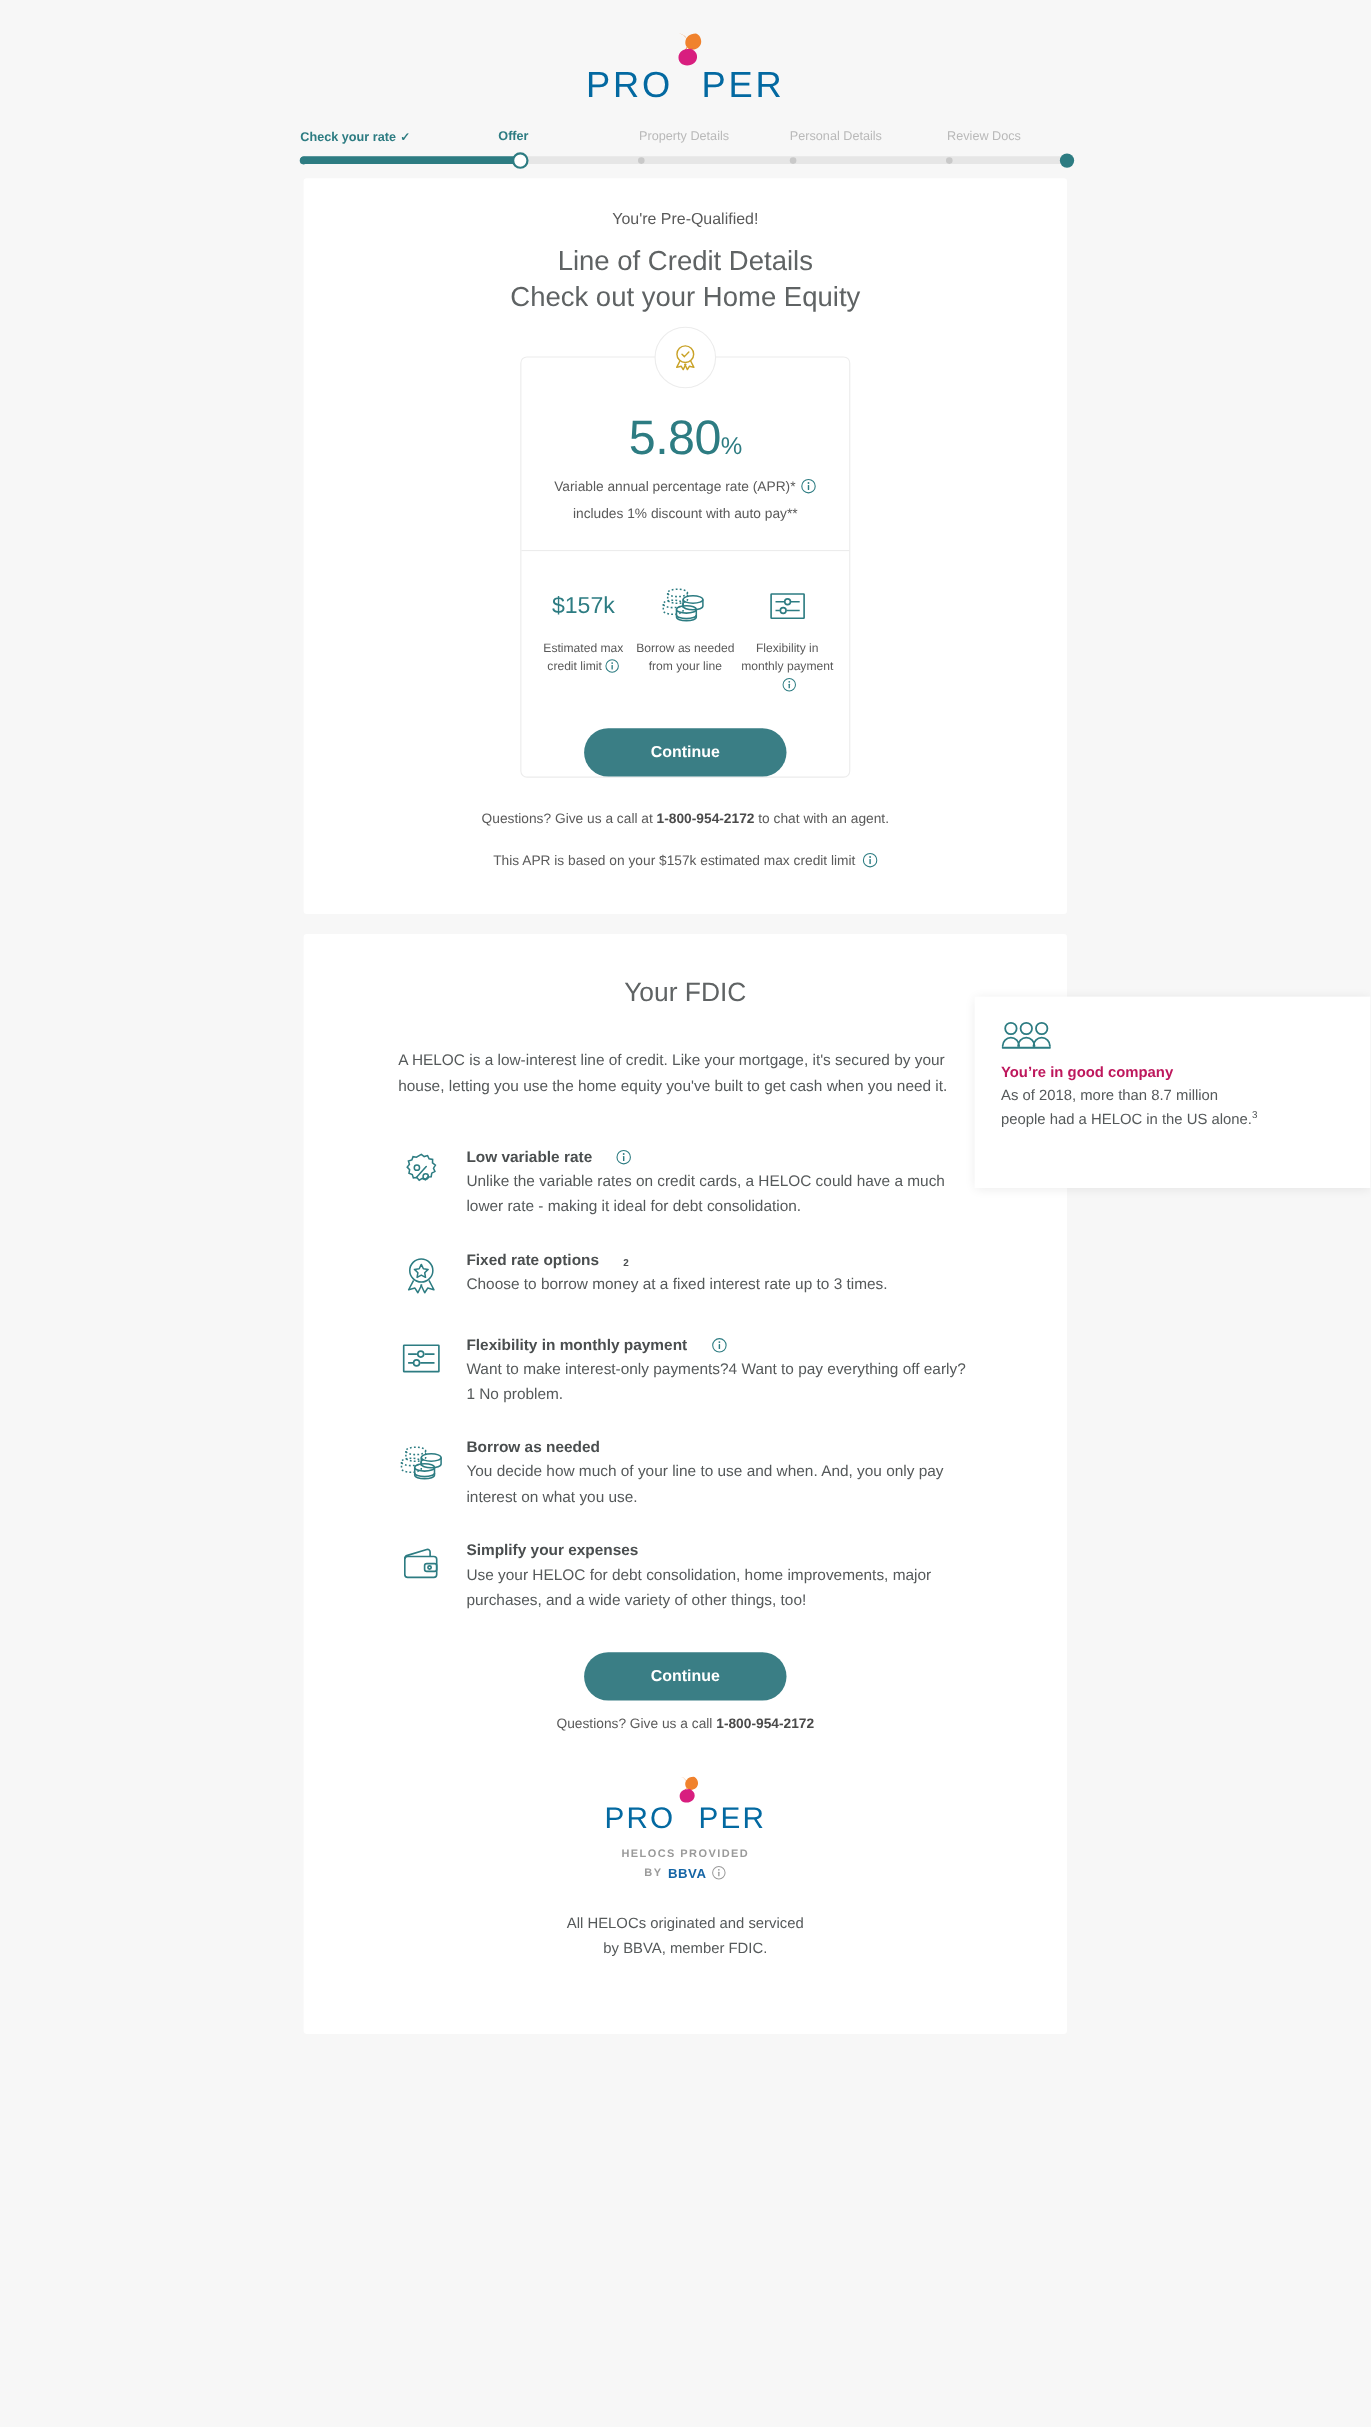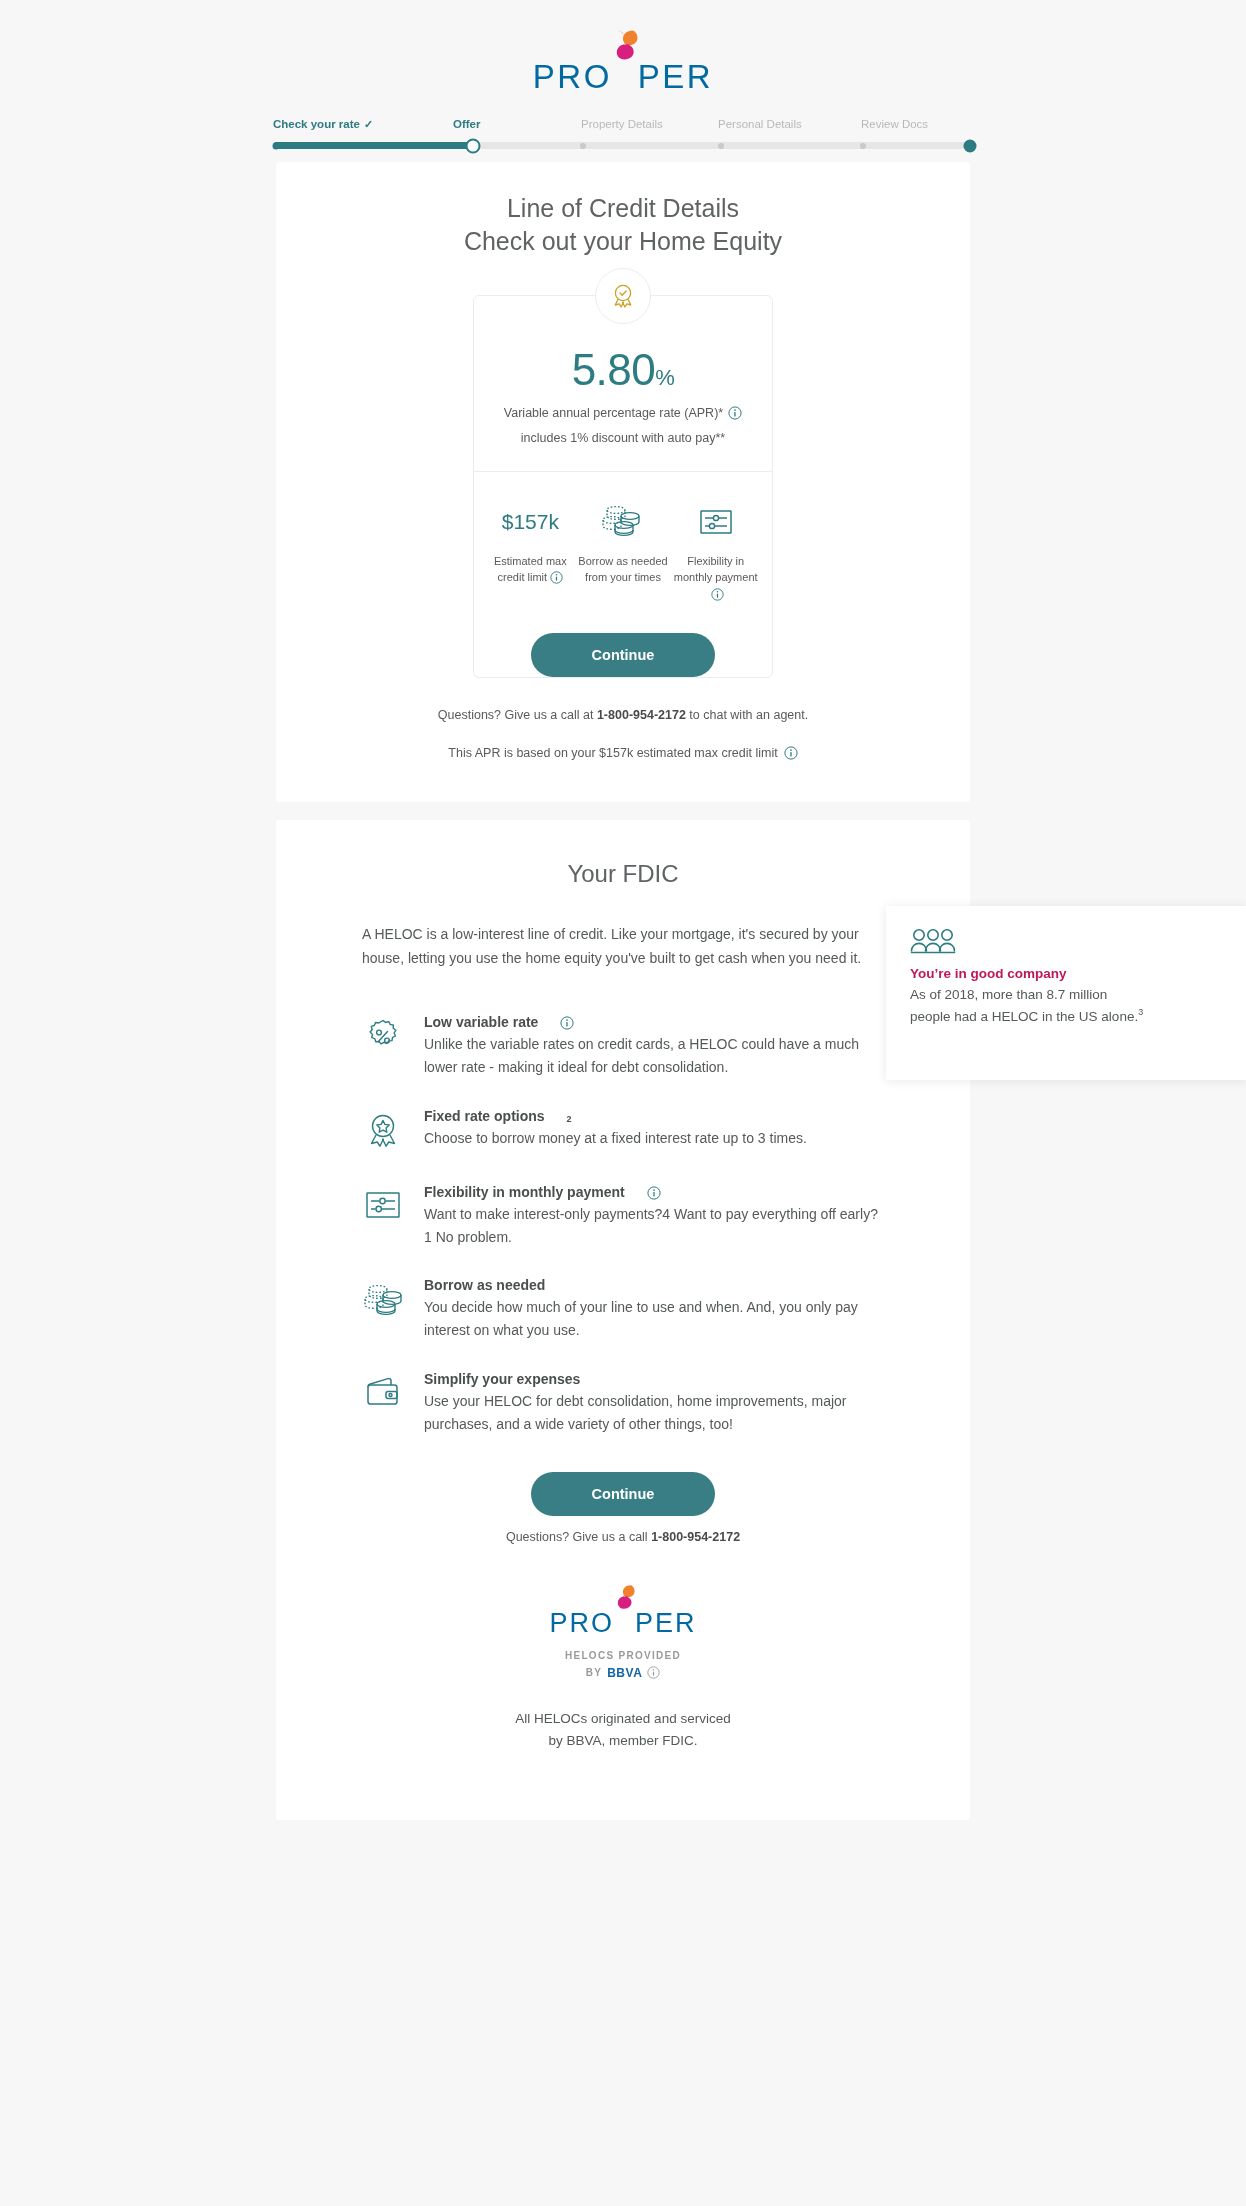--- a/index.html
+++ b/index.html
@@ -223,20 +223,21 @@
       <div class="dot filled" style="left:3px;"></div>
       <div class="knob" style="left:200px;"></div>
       <div class="dot" style="left:310px;"></div>
       <div class="dot" style="left:448px;"></div>
       <div class="dot" style="left:590px;"></div>
       <div class="dot end" style="left:697px;"></div>
     </div>
   </div>
 
   <div class="card offer">
+    <div class="prequal">You're Pre-Qualified!</div>
     <div class="headline">
       <div>Line of Credit Details</div>
       <div>Check out your Home Equity</div>
     </div>
 
     <div class="offerbox">
       <div class="badge-circle">
         <svg width="30" height="30" viewBox="0 0 30 30" fill="none" stroke="#c9a227" stroke-width="1.3">
           <circle cx="15" cy="12" r="7.6"></circle>
           <path d="M12 12l2.2 2.2L18.2 10" stroke-width="1.3" stroke-linecap="round" stroke-linejoin="round"></path>
@@ -282,21 +283,21 @@
               <path d="M3 20v6c0 1.9 4 3.4 9 3.4s9-1.5 9-3.4v-6" stroke-dasharray="1.6 2"></path>
               <ellipse cx="30" cy="16" rx="9" ry="3.4"></ellipse>
               <path d="M21 16v6c0 1.9 4 3.4 9 3.4s9-1.5 9-3.4v-6"></path>
               <ellipse cx="24" cy="25" rx="9" ry="3.4"></ellipse>
               <path d="M15 25v7c0 1.9 4 3.4 9 3.4s9-1.5 9-3.4v-7"></path>
               <path d="M15 30c0 1.9 4 3.4 9 3.4s9-1.5 9-3.4"></path>
             </svg>
           </div>
           <div class="flabel">
             <span>Borrow as needed</span><br>
-            <span>from your times</span>
+            <span>from your line</span>
           </div>
         </div>
 
         <div class="feature">
           <div class="ficon">
             <svg width="38" height="34" viewBox="0 0 38 34" fill="none" stroke="#2d7c82" stroke-width="1.5">
               <rect x="4" y="6" width="30" height="22" rx="0.5"></rect>
               <path d="M8 13h8M22 13h8"></path>
                 <circle cx="19" cy="13" r="2.6"></circle>
               <path d="M8 21h4M18 21h12"></path>

